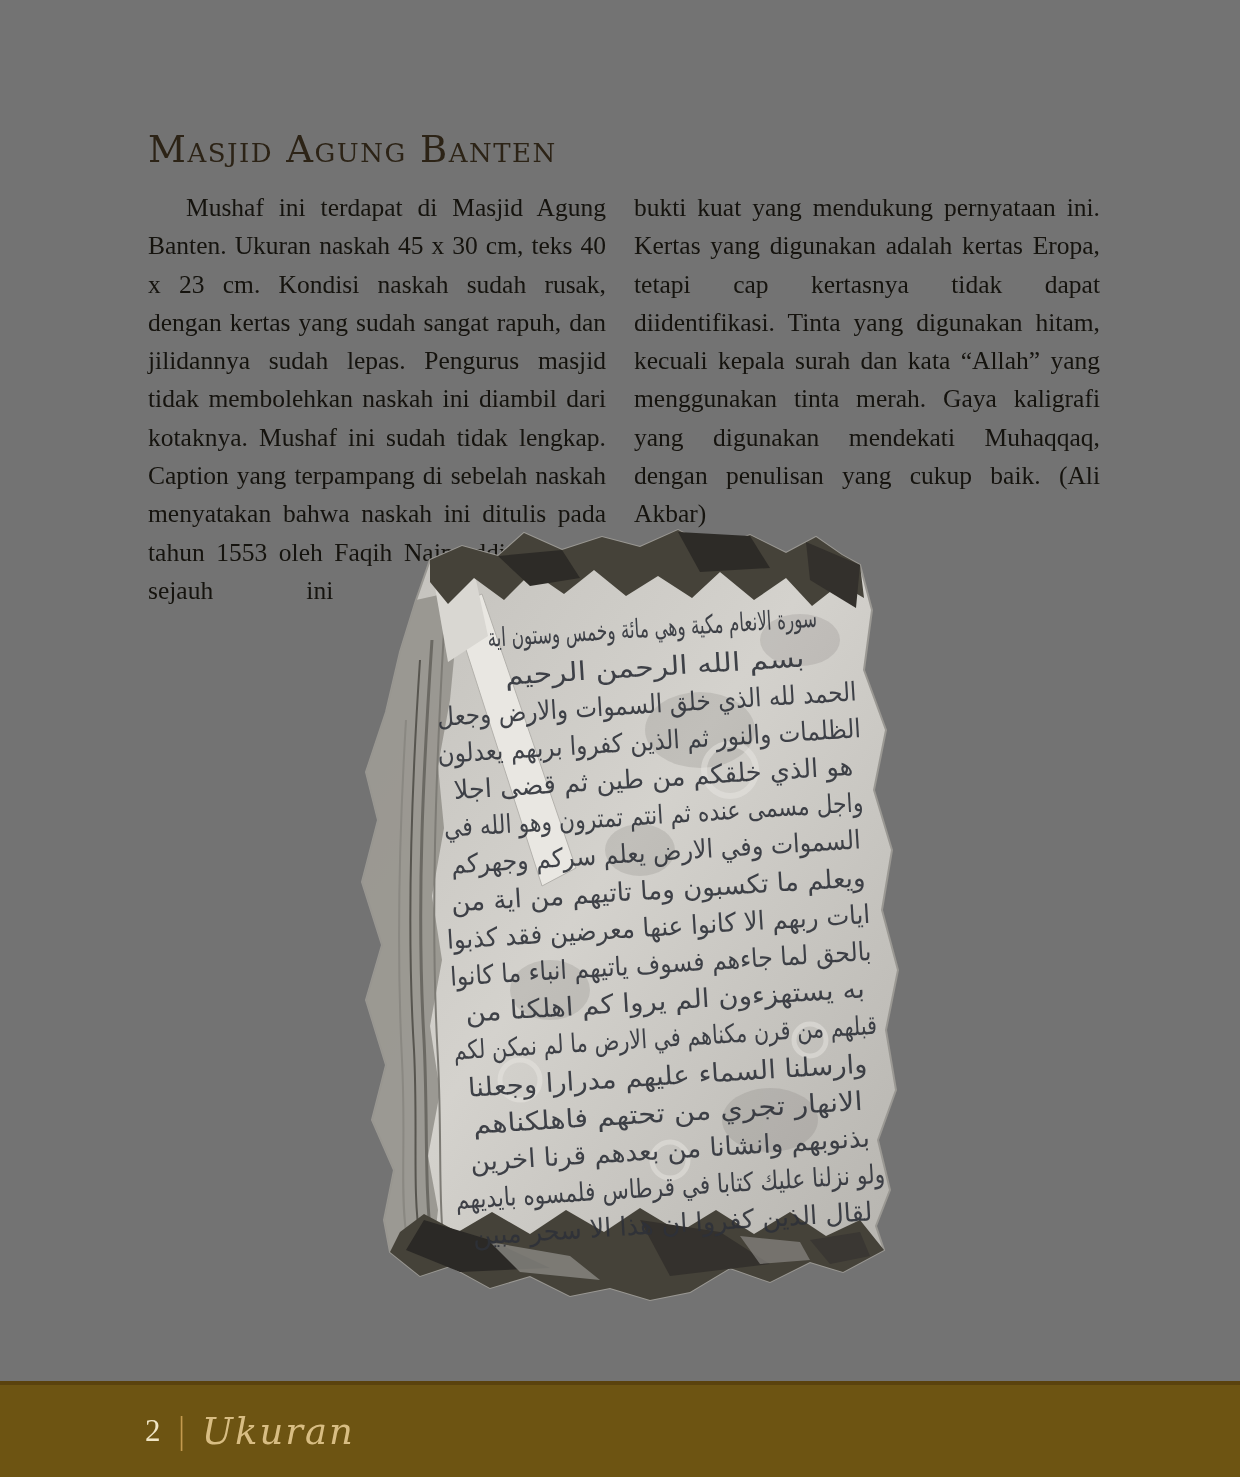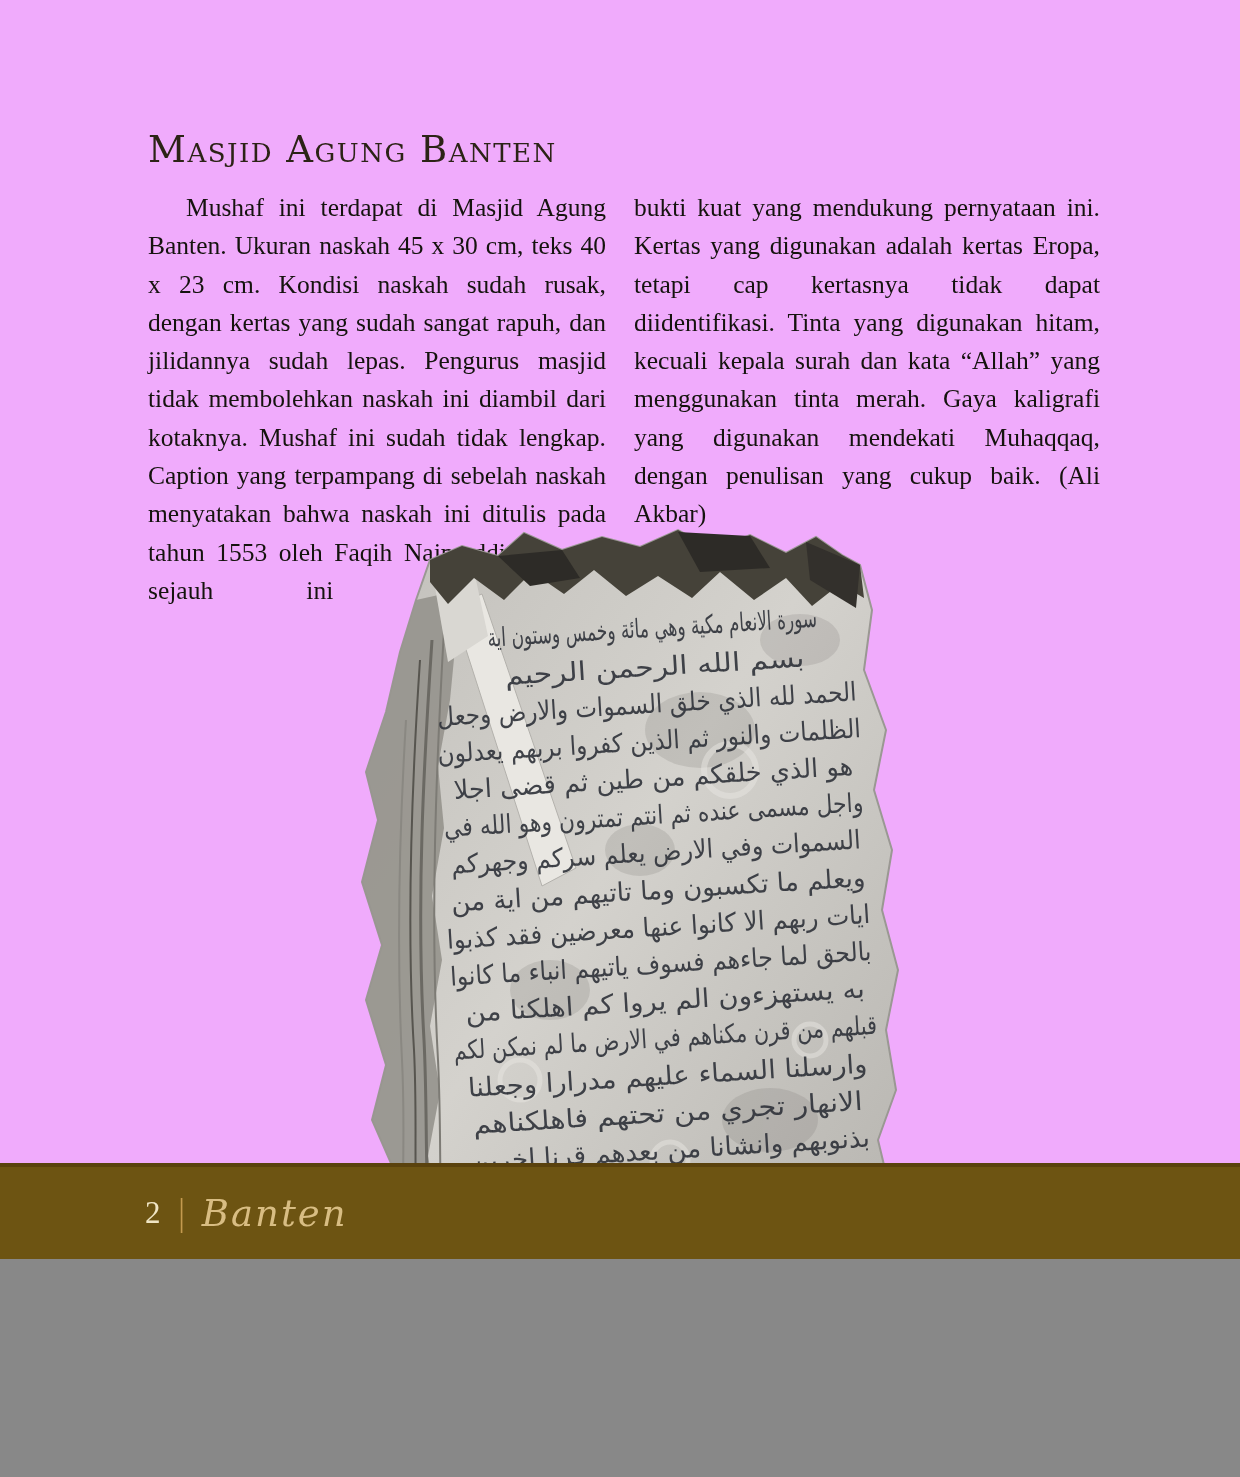--- a/index.html
+++ b/index.html
@@ -1,19 +1,19 @@
 <!DOCTYPE html>
 <html><head>
 <meta charset="utf-8">
 <style>
   html,body{margin:0;padding:0;background:#888;}
   .page{
     position:relative;
-    width:1240px;height:1259px;
-    background:#f0abfc;
+    width:1240px;height:1477px;
+    background:#737373;
     font-family:"Liberation Serif", serif;
     overflow:hidden;
     margin:0 auto;
   }
   .title{
     position:absolute;left:148px;top:128px;margin:0;
     font-family:"DejaVu Serif", serif;
     font-weight:400;
     font-variant:small-caps;
     font-size:37px;
@@ -165,16 +165,16 @@
         <text class="ms-line" x="316" y="640" text-anchor="middle" textLength="400" lengthAdjust="spacingAndGlyphs">بذنوبهم وانشانا من بعدهم قرنا اخرين</text>
         <text class="ms-line" x="314" y="677" text-anchor="middle" textLength="430" lengthAdjust="spacingAndGlyphs">ولو نزلنا عليك كتابا في قرطاس فلمسوه بايديهم</text>
         <text class="ms-line" x="314" y="714" text-anchor="middle" textLength="400" lengthAdjust="spacingAndGlyphs">لقال الذين كفروا ان هذا الا سحر مبين</text>
       </g>
     </svg>
   </div>
 
   <footer class="footer">
     <span class="pagenum">2</span>
     <span class="divider">|</span>
-    <span class="book">Banten</span>
+    <span class="book">Ukuran</span>
   </footer>
 
 </div>
 
 </body></html>

